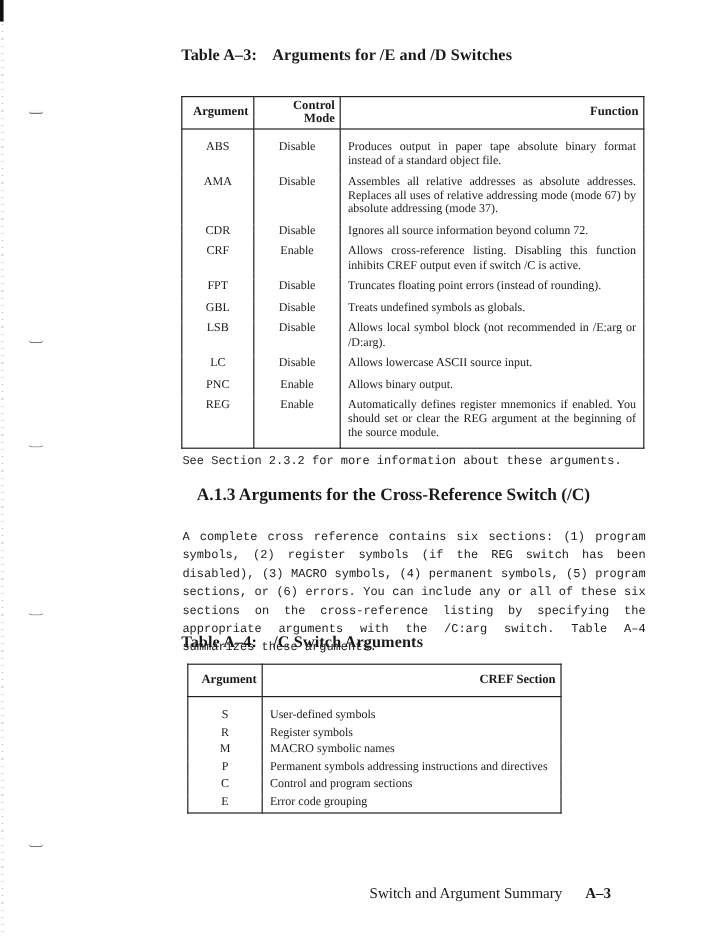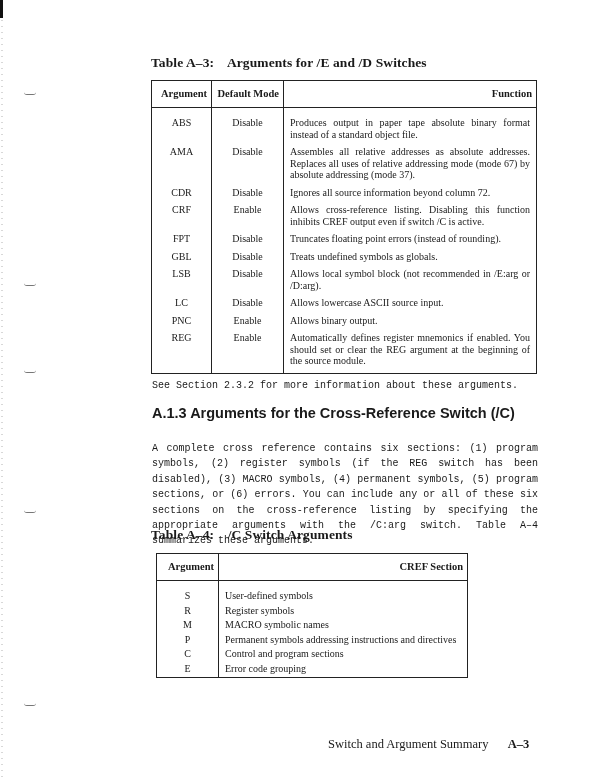--- a/index.html
+++ b/index.html
@@ -25,50 +25,50 @@
   table.doc tr.row td { padding-bottom: 6px; }
 
   #t3 { left: 151px; top: 80px; width: 386px; }
   #t3 col.a { width: 60px; } #t3 col.b { width: 72px; }
 
   #t4 { left: 156px; top: 553px; width: 312px; }
   #t4 col.a { width: 62px; }
   #t4 td { padding-bottom: 3px; }
 
   .para { position: absolute; left: 152px; width: 386px; font-family: Liberation Mono, monospace; font-size: 10px; line-height: 15.4px; text-align: justify; }
-  .heading { position: absolute; left: 152px; top: 405px; font-family: Liberation Sans, sans-serif; font-weight: bold; font-size: 14.5px; }
-  .footer { position: absolute; top: 737px; left: 328px; font-family: "Liberation Serif", "DejaVu Serif", serif; font-size: 12.5px; }
+  .heading { position: absolute; left: 164px; top: 405px; font-family: Liberation Serif, serif; font-weight: bold; font-size: 14.5px; }
+  .footer { position: absolute; top: 737px; left: 308px; font-family: "Liberation Serif", "DejaVu Serif", serif; font-size: 12.5px; }
   .footer .pg { font-weight: bold; margin-left: 16px; }
 </style>
 </head>
 <body>
 
 <div class="edge-bar"></div>
 <div class="edge-dots"></div>
 <div class="edge-mark" style="top:92px"></div>
 <div class="edge-mark" style="top:283px"></div>
 <div class="edge-mark" style="top:370px"></div>
 <div class="edge-mark" style="top:510px"></div>
 <div class="edge-mark" style="top:703px"></div>
 
-<div class="caption" style="left:151px; top:55px;">
+<div class="caption" style="left:151px; top:38px;">
   <span class="num">Table A–3:</span>
   <span>Arguments for /E and /D Switches</span>
 </div>
 
 <table class="doc" id="t3">
   <colgroup>
       <col class="a">
       <col class="b">
       <col>
     </colgroup>
   <thead>
     <tr>
       <th>Argument</th>
-      <th>Default Mode</th>
+      <th>Control Mode</th>
       <th>Function</th>
     </tr>
   </thead>
   <tbody>
     <tr class="row first">
       <td class="c">ABS</td>
       <td class="c">Disable</td>
       <td class="fn">Produces output in paper tape absolute binary format instead of a standard object file.</td>
     </tr>
     <tr class="row">

